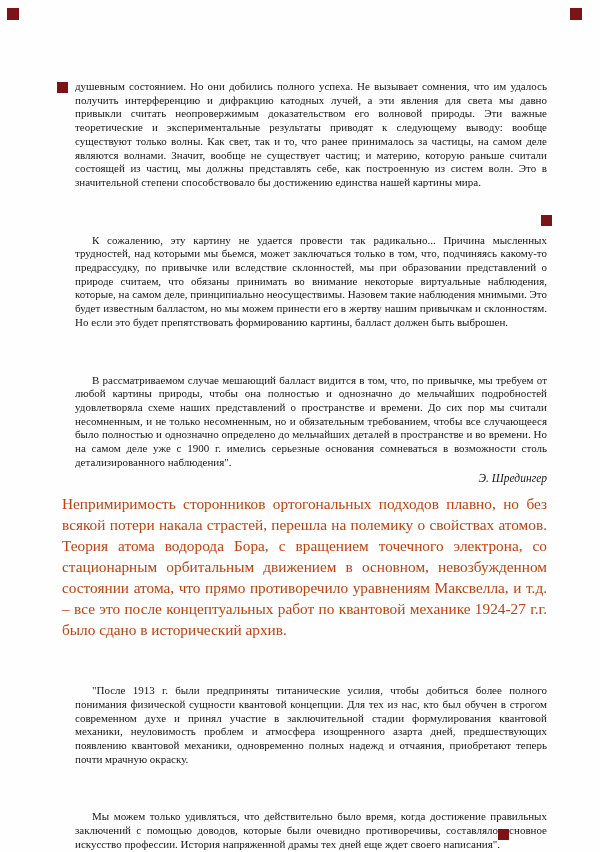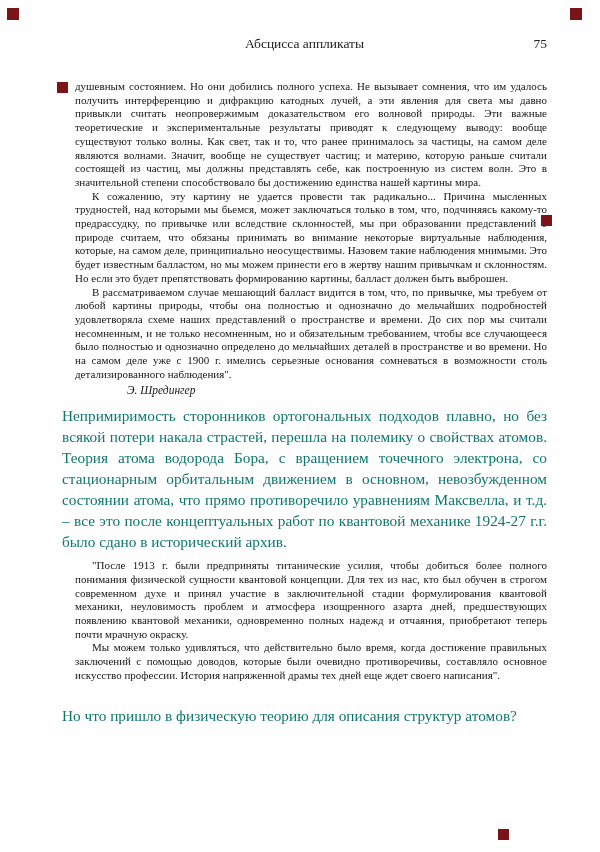--- a/index.html
+++ b/index.html
@@ -42,56 +42,52 @@
     right: 0;
     top: 0;
   }
   .quote {
     padding-left: 13px;
     font-size: 11px;
     line-height: 13.7px;
     text-align: justify;
     color: #161616;
   }
-  .q-para { text-indent: 17px; }
+  .q-para { text-indent: 17px; margin-top: 44px; }
   .q-para.no-indent { text-indent: 0; }
   .attribution {
     font-style: italic;
-    text-align: left;
+    text-align: right;
     text-indent: 0;
     padding-left: 52px;
     font-size: 11.5px;
     margin-top: 3px;
     margin-bottom: 6px;
   }
   .main-para {
     font-size: 15.3px;
     line-height: 21px;
     text-align: justify;
     margin-top: 7px;
     margin-bottom: 7px;
-    color: #0f766e;
+    color: #c2410c;
   }
   .question { margin-top: 22px; }
 </style>
 </head>
 <body>
 
 <div class="page">
 
   <div class="marker m-tl" style="background: rgb(123, 20, 22);"></div>
   <div class="marker m-tr" style="background: rgb(123, 20, 22);"></div>
   <div class="marker m-q1" style="background: rgb(123, 20, 22);"></div>
   <div class="marker m-q2" style="background: rgb(123, 20, 22);"></div>
   <div class="marker m-bt" style="background: rgb(123, 20, 22);"></div>
 
-  <header class="header">
-    <span class="running-title">Абсцисса аппликаты</span>
-    <span class="page-number">75</span>
-  </header>
 
   <section class="quote">
     <p class="q-para no-indent">душевным состоянием. Но они добились полного успеха. Не вызывает сомнения, что им удалось получить интерференцию и дифракцию катодных лучей, а эти явления для света мы давно привыкли считать неопровержимым доказательством его волновой природы. Эти важные теоретические и экспериментальные результаты приводят к следующему выводу: вообще существуют только волны. Как свет, так и то, что ранее принималось за частицы, на самом деле являются волнами. Значит, вообще не существует частиц; и материю, которую раньше считали состоящей из частиц, мы должны представлять себе, как построенную из систем волн. Это в значительной степени способствовало бы достижению единства нашей картины мира.</p>
     <p class="q-para">К сожалению, эту картину не удается провести так радикально... Причина мысленных трудностей, над которыми мы бьемся, может заключаться только в том, что, подчиняясь какому-то предрассудку, по привычке или вследствие склонностей, мы при образовании представлений о природе считаем, что обязаны принимать во внимание некоторые виртуальные наблюдения, которые, на самом деле, принципиально неосуществимы. Назовем такие наблюдения мнимыми. Это будет известным балластом, но мы можем принести его в жертву нашим привычкам и склонностям. Но если это будет препятствовать формированию картины, балласт должен быть выброшен.</p>
     <p class="q-para">В рассматриваемом случае мешающий балласт видится в том, что, по привычке, мы требуем от любой картины природы, чтобы она полностью и однозначно до мельчайших подробностей удовлетворяла схеме наших представлений о пространстве и времени. До сих пор мы считали несомненным, и не только несомненным, но и обязательным требованием, чтобы все случающееся было полностью и однозначно определено до мельчайших деталей в пространстве и во времени. Но на самом деле уже с 1900 г. имелись серьезные основания сомневаться в возможности столь детализированного наблюдения".</p>
     <p class="attribution">Э. Шредингер</p>
   </section>
 
   <p class="main-para">Непримиримость сторонников ортогональных подходов плавно, но без всякой потери накала страстей, перешла на полемику о свойствах атомов. Теория атома водорода Бора, с вращением точечного электрона, со стационарным орбитальным движением в основном, невозбужденном состоянии атома, что прямо противоречило уравнениям Максвелла, и т.д. – все это после концептуальных работ по квантовой механике 1924-27 г.г. было сдано в исторический архив.</p>
 

